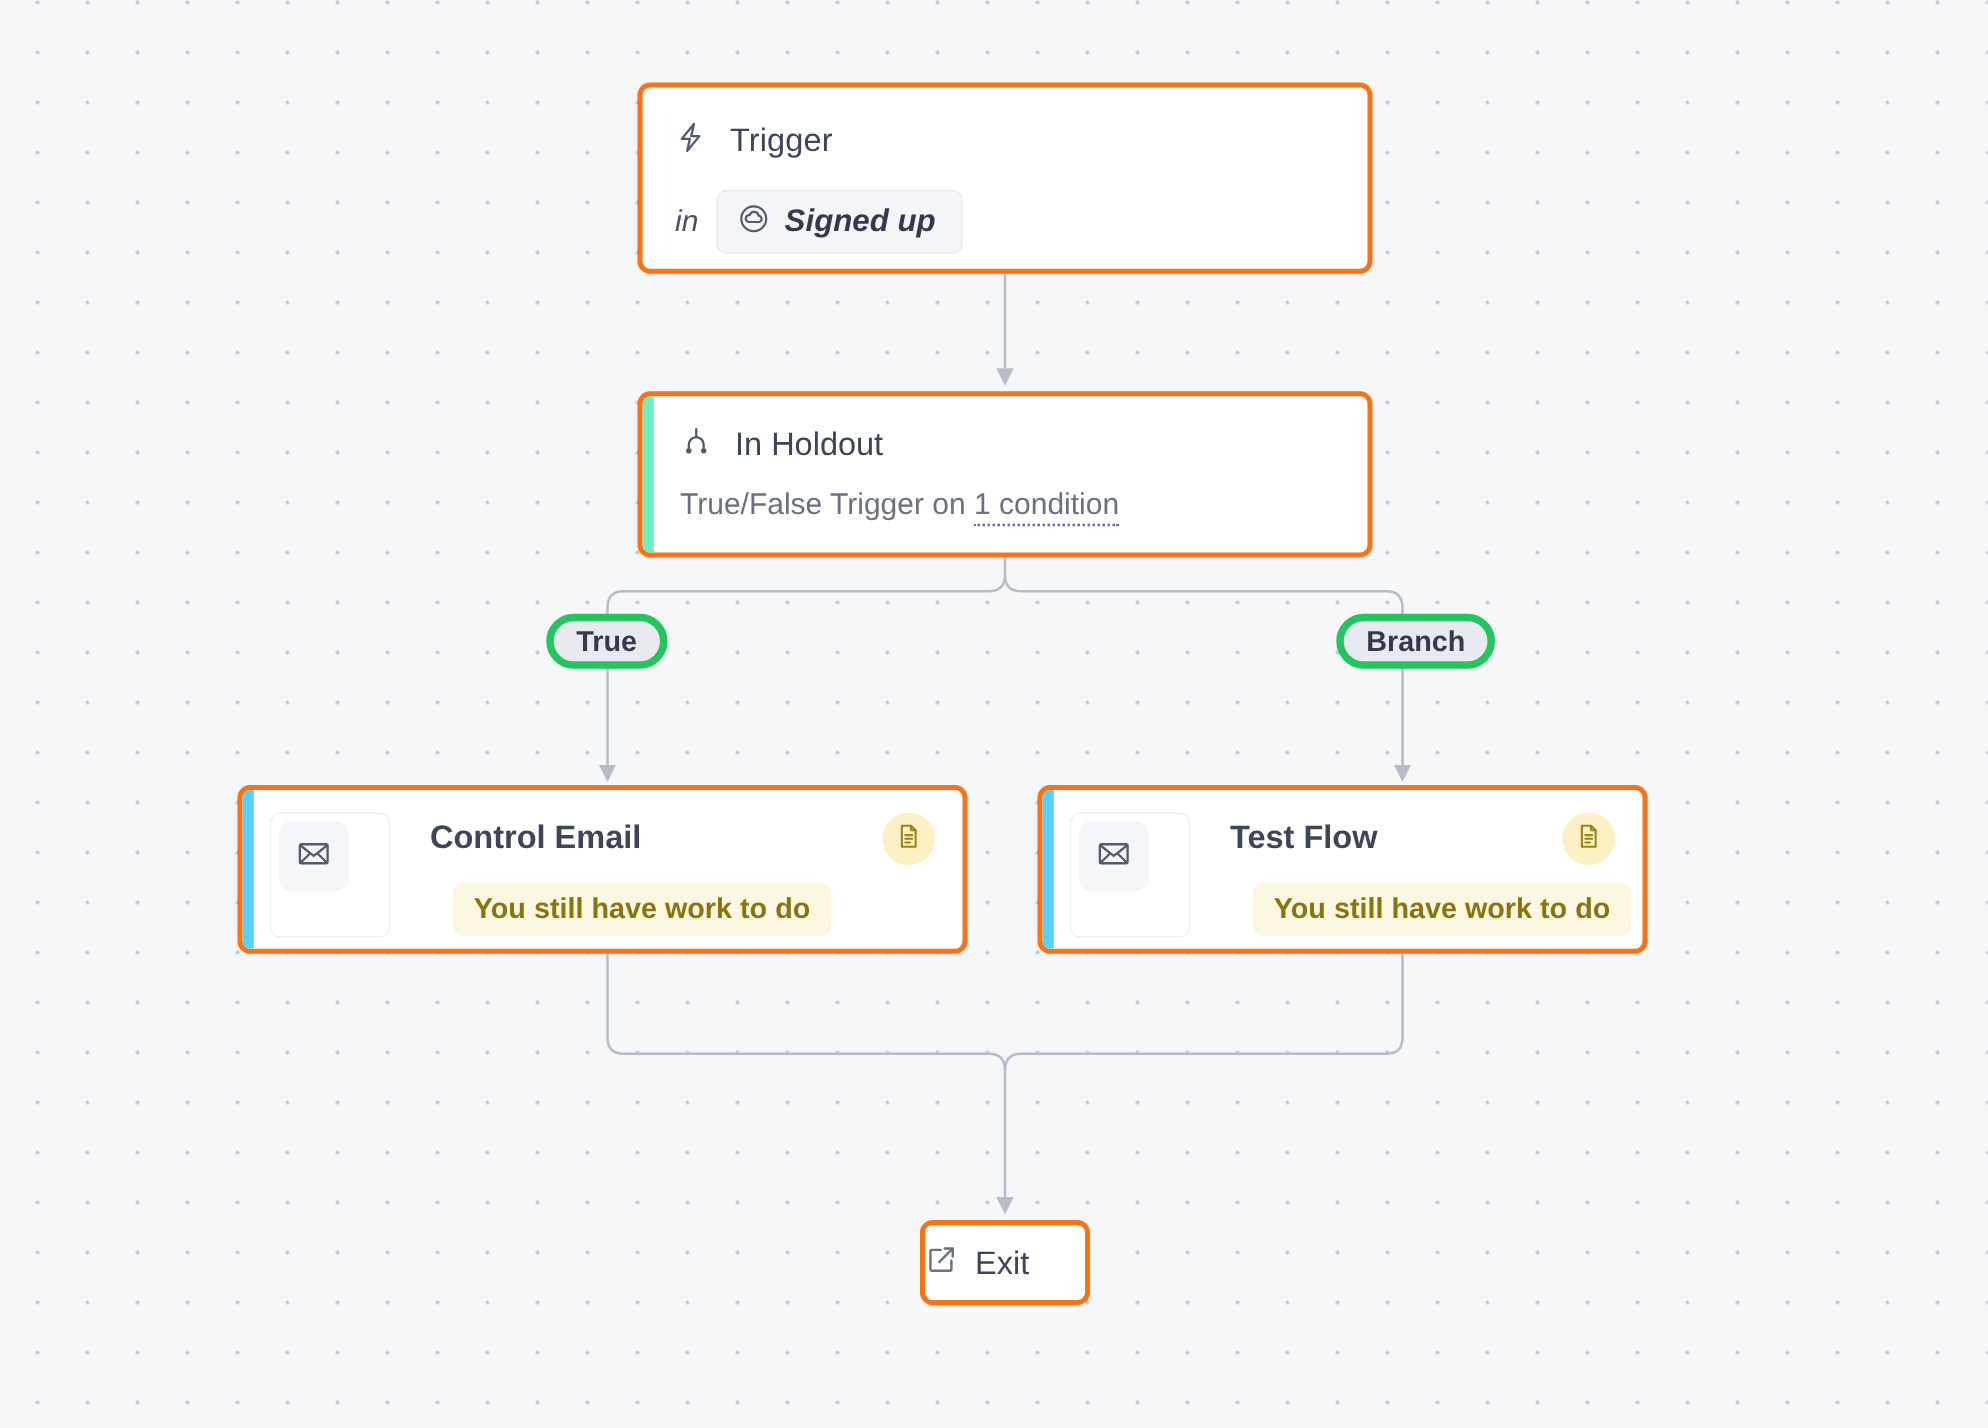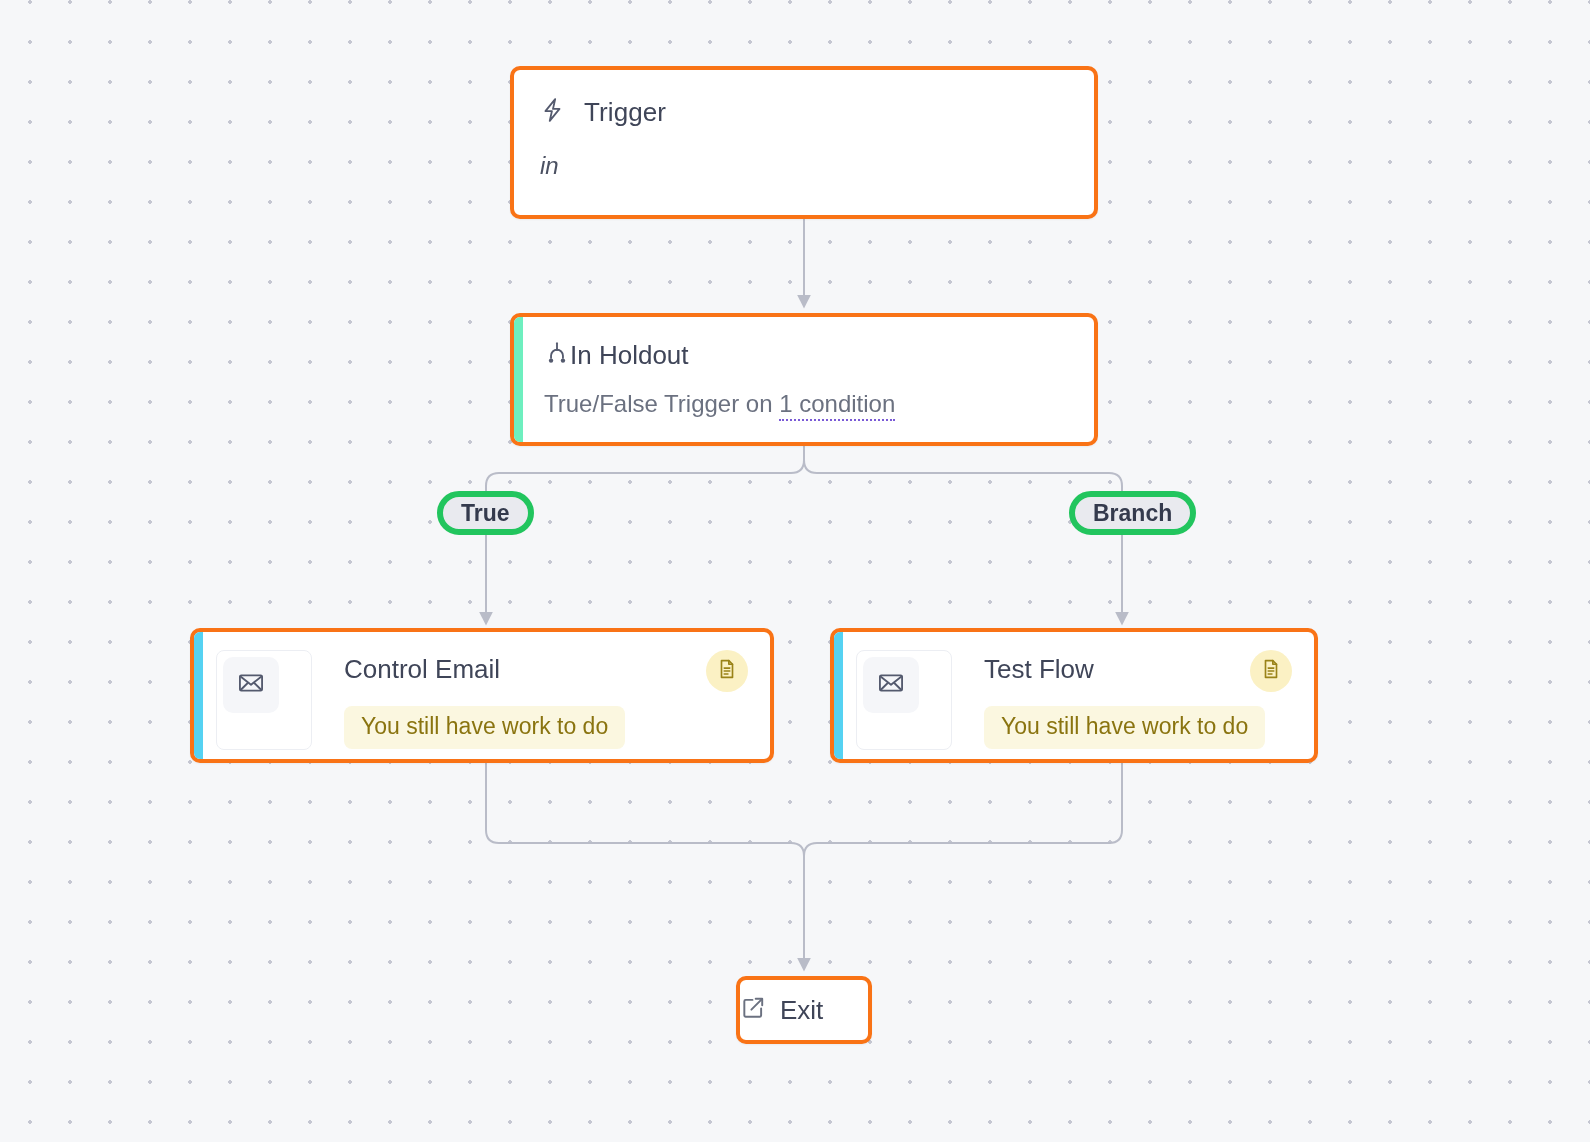--- a/index.html
+++ b/index.html
@@ -104,20 +104,21 @@
     position: absolute;
     left: 0; top: 0; bottom: 0;
     width: 9px;
   }
   .accent-green { background: #6eefbf; }
   .accent-blue  { background: #55d2f2; }
 
   .holdout-head {
     display: flex;
     align-items: center;
+    gap: 18px;
     height: 36px;
   }
   .holdout-title {
     font-size: 26px;
     color: #3f4558;
   }
   .holdout-sub {
     margin-top: 17px;
     font-size: 24px;
     color: #6b7180;
@@ -146,20 +147,21 @@
     color: #343a4d;
     padding: 0 18px;
   }
   #pill-true  { left: 437px; top: 491px; }
   #pill-false { left: 1069px; top: 491px; }
 
   
   .email-node {
     height: 135px;
     padding: 0;
+    font-weight: bold;
   }
   #node-control { left: 190px; top: 628px; width: 584px; }
   #node-test    { left: 830px; top: 628px; width: 488px; }
 
   .email-body {
     display: flex;
     align-items: flex-start;
     height: 100%;
     padding: 18px 0 0 22px;
     position: relative;
@@ -193,20 +195,21 @@
     line-height: 1;
   }
   .warn-pill {
     display: inline-block;
     margin-top: 24px;
     background: #fbf7e0;
     color: #8a7410;
     font-size: 23px;
     border-radius: 8px;
     padding: 7px 17px 9px;
+    margin-left: 18px;
   }
   .badge {
     position: absolute;
     right: 22px;
     top: 18px;
     width: 42px;
     height: 42px;
     border-radius: 50%;
     background: #fbf1c4;
     display: flex;
@@ -261,20 +264,29 @@
     <div class="trigger-head">
       <span class="ico">
         <svg width="26" height="30" viewBox="0 0 24 24" fill="none" stroke="#545a6e" stroke-width="1.7" stroke-linejoin="round" stroke-linecap="round">
           <path d="M14 2 L5 13 h6 l-2 9 9-11 h-6 z"></path>
         </svg>
       </span>
       <span class="trigger-title">Trigger</span>
     </div>
     <div class="trigger-row">
       <span class="trigger-in">in</span>
+      <span class="chip">
+        <span class="ico">
+          <svg width="26" height="26" viewBox="0 0 24 24" fill="none" stroke="#545a6e" stroke-width="1.6" stroke-linecap="round" stroke-linejoin="round">
+            <circle cx="12" cy="12" r="9.2"></circle>
+            <path d="M8.3 14.4h7.2a2.3 2.3 0 0 0 .1-4.6 3.4 3.4 0 0 0-6.6-.5 2.5 2.5 0 0 0-.7 5.1z"></path>
+          </svg>
+        </span>
+        <span class="chip-label">Signed up</span>
+      </span>
     </div>
   </div>
 
   <div class="node" id="node-holdout">
     <span class="accent-left accent-green"></span>
     <div class="holdout-head">
       <span class="ico">
         <svg width="26" height="26" viewBox="0 0 24 24" fill="none" stroke="#545a6e" stroke-width="1.7" stroke-linecap="round">
           <path d="M12 3 v6"></path>
           <path d="M12 9 a5.5 5.5 0 0 0-5.5 5.5 v2"></path>

